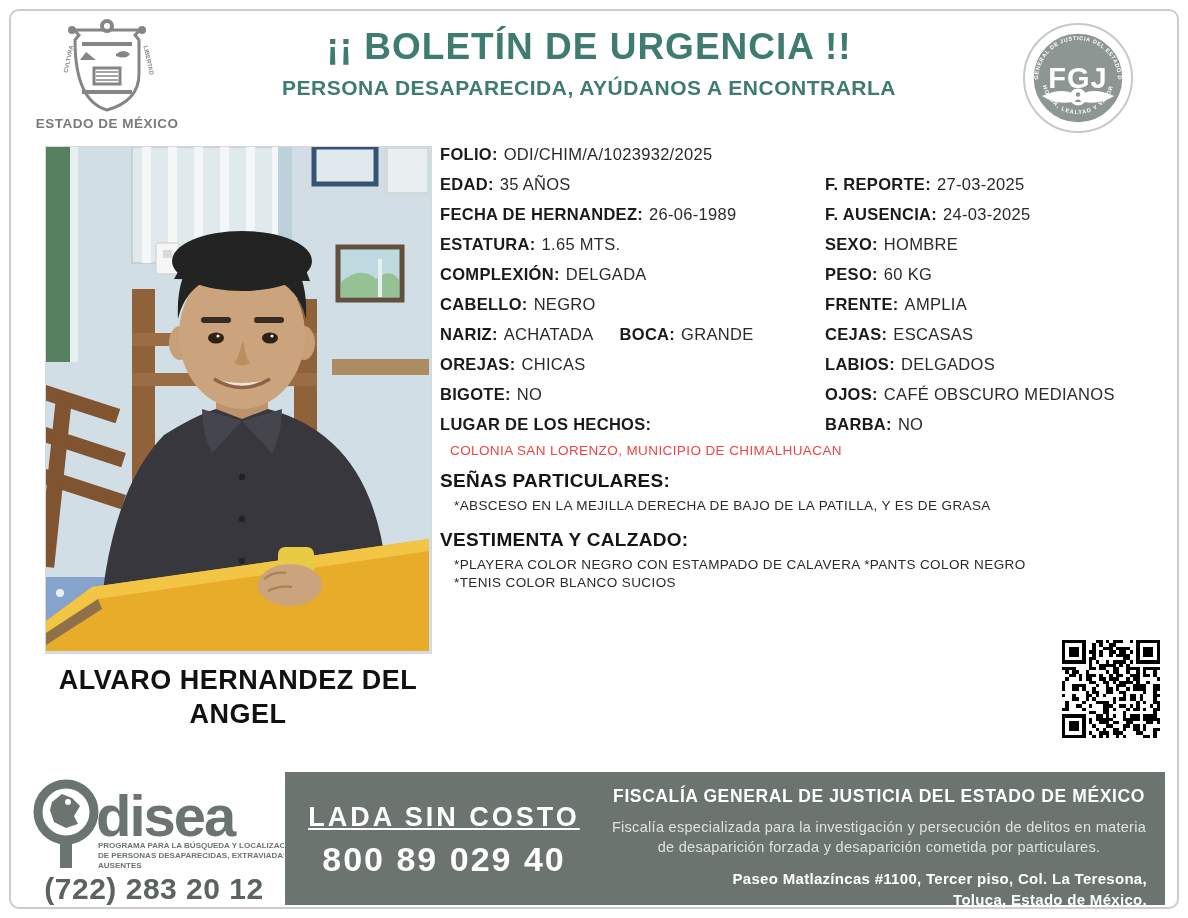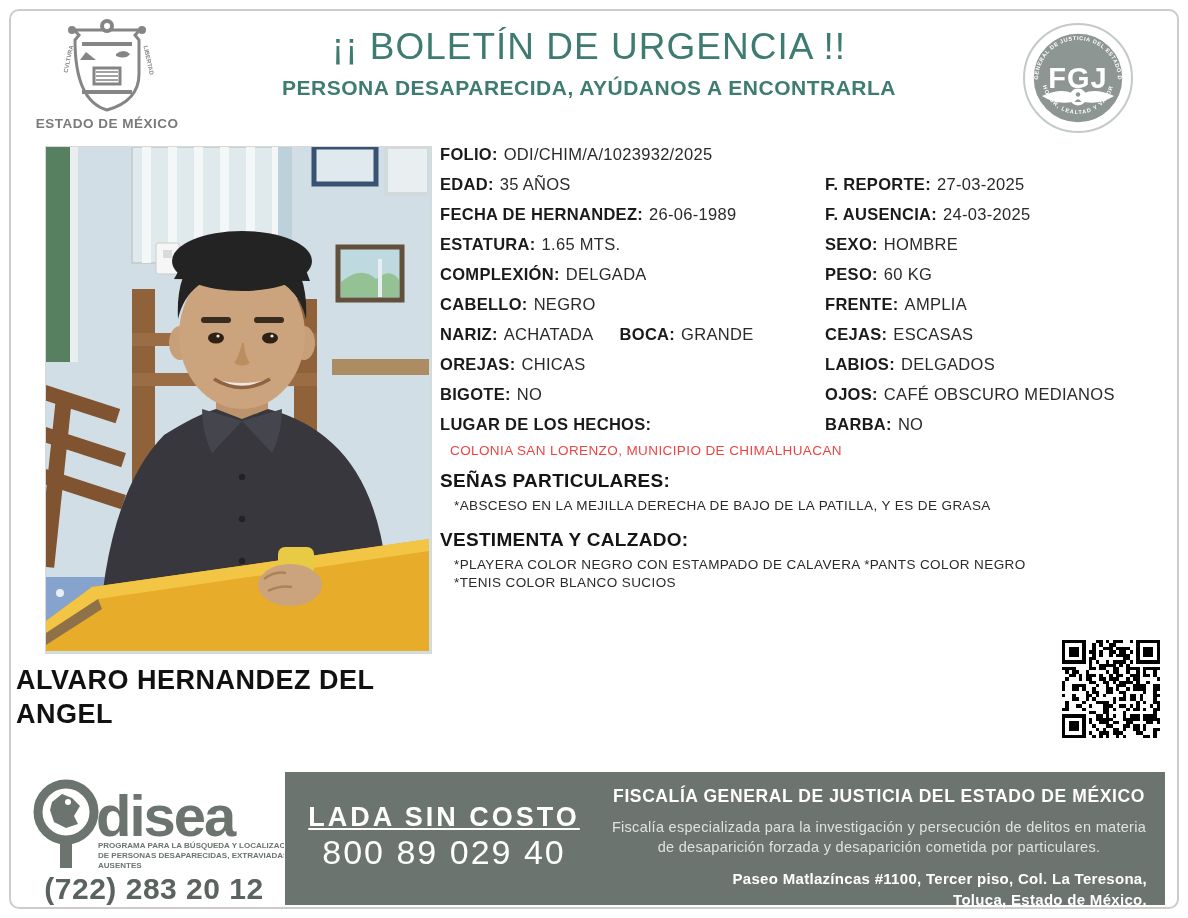--- a/index.html
+++ b/index.html
@@ -6,26 +6,26 @@
   .page{
     position:relative;width:1188px;height:918px;background:#ffffff;overflow:hidden;
     font-family:"Liberation Sans", sans-serif;color:#1f1f1f;
   }
   .frame{position:absolute;inset:9px;border:2px solid #cccccc;border-radius:10px;pointer-events:none;}
 
   
   .estado-logo{position:absolute;left:36px;top:16px;width:142px;height:118px;}
   .fgj-logo{position:absolute;left:1022px;top:22px;width:112px;height:112px;}
   .title-block{position:absolute;left:180px;right:190px;top:26px;text-align:center;}
-  .title{font-size:37px;font-weight:normal;color:#3e7b70;letter-spacing:1px;}
+  .title{font-size:37px;font-weight:bold;color:#3e7b70;letter-spacing:1px;}
   .subtitle{font-size:21px;font-weight:bold;color:#3e7b70;letter-spacing:.5px;margin-top:8px;}
 
   
   .photo{position:absolute;left:45px;top:146px;width:385px;height:506px;border:1px solid #d8d8d8;background:#cfdde4;}
-  .person-name{position:absolute;left:16px;top:664px;width:444px;
+  .person-name{position:absolute;left:16px;top:664px;width:444px;text-align:center;
     font-size:27px;font-weight:bold;color:#111;line-height:1.25;letter-spacing:.5px;}
 
   
   .fields{position:absolute;left:440px;top:139px;width:740px;}
   .frow{display:flex;height:30px;align-items:center;}
   .fcell{display:flex;align-items:center;white-space:nowrap;}
   .fleft{width:385px;}
   .fright{flex:1;}
   .flabel{font-weight:bold;font-size:16.5px;letter-spacing:.3px;margin-right:6px;color:#1a1a1a;}
   .fvalue{font-size:16.5px;color:#2a2a2a;letter-spacing:.3px;}
@@ -38,21 +38,21 @@
   
   .qr{position:absolute;left:1062px;top:640px;width:98px;height:98px;background:#fff;}
 
   
   .odisea{position:absolute;left:28px;top:776px;width:256px;height:100px;}
   .odisea-phone{position:absolute;left:20px;top:872px;width:268px;text-align:center;
     font-size:30px;font-weight:bold;color:#5b635f;letter-spacing:.5px;}
   .band{position:absolute;left:285px;top:772px;width:880px;height:133px;background:#6b746f;display:flex;}
   .band-lada{width:318px;text-align:center;color:#fff;padding-top:30px;}
   .lada-label{font-size:27px;font-weight:bold;letter-spacing:3px;text-decoration:underline;}
-  .lada-number{font-size:34px;font-weight:normal;letter-spacing:2px;margin-top:0;}
+  .lada-number{font-size:34px;font-weight:bold;letter-spacing:2px;margin-top:7px;}
   .band-fgj{flex:1;color:#fff;padding:10px 18px 0 8px;display:flex;flex-direction:column;}
   .band-title{font-size:17.5px;font-weight:bold;letter-spacing:.6px;text-align:center;margin-top:4px;}
   .band-desc{font-size:14.5px;color:#dfe3e0;text-align:center;margin:11px auto 0;max-width:545px;line-height:1.35;letter-spacing:.3px;}
   .band-address{font-size:15px;font-weight:bold;text-align:right;margin-top:11px;line-height:1.4;letter-spacing:.3px;}
 </style>
 </head>
 <body>
 
 <div class="page">
   <div class="frame"></div>

